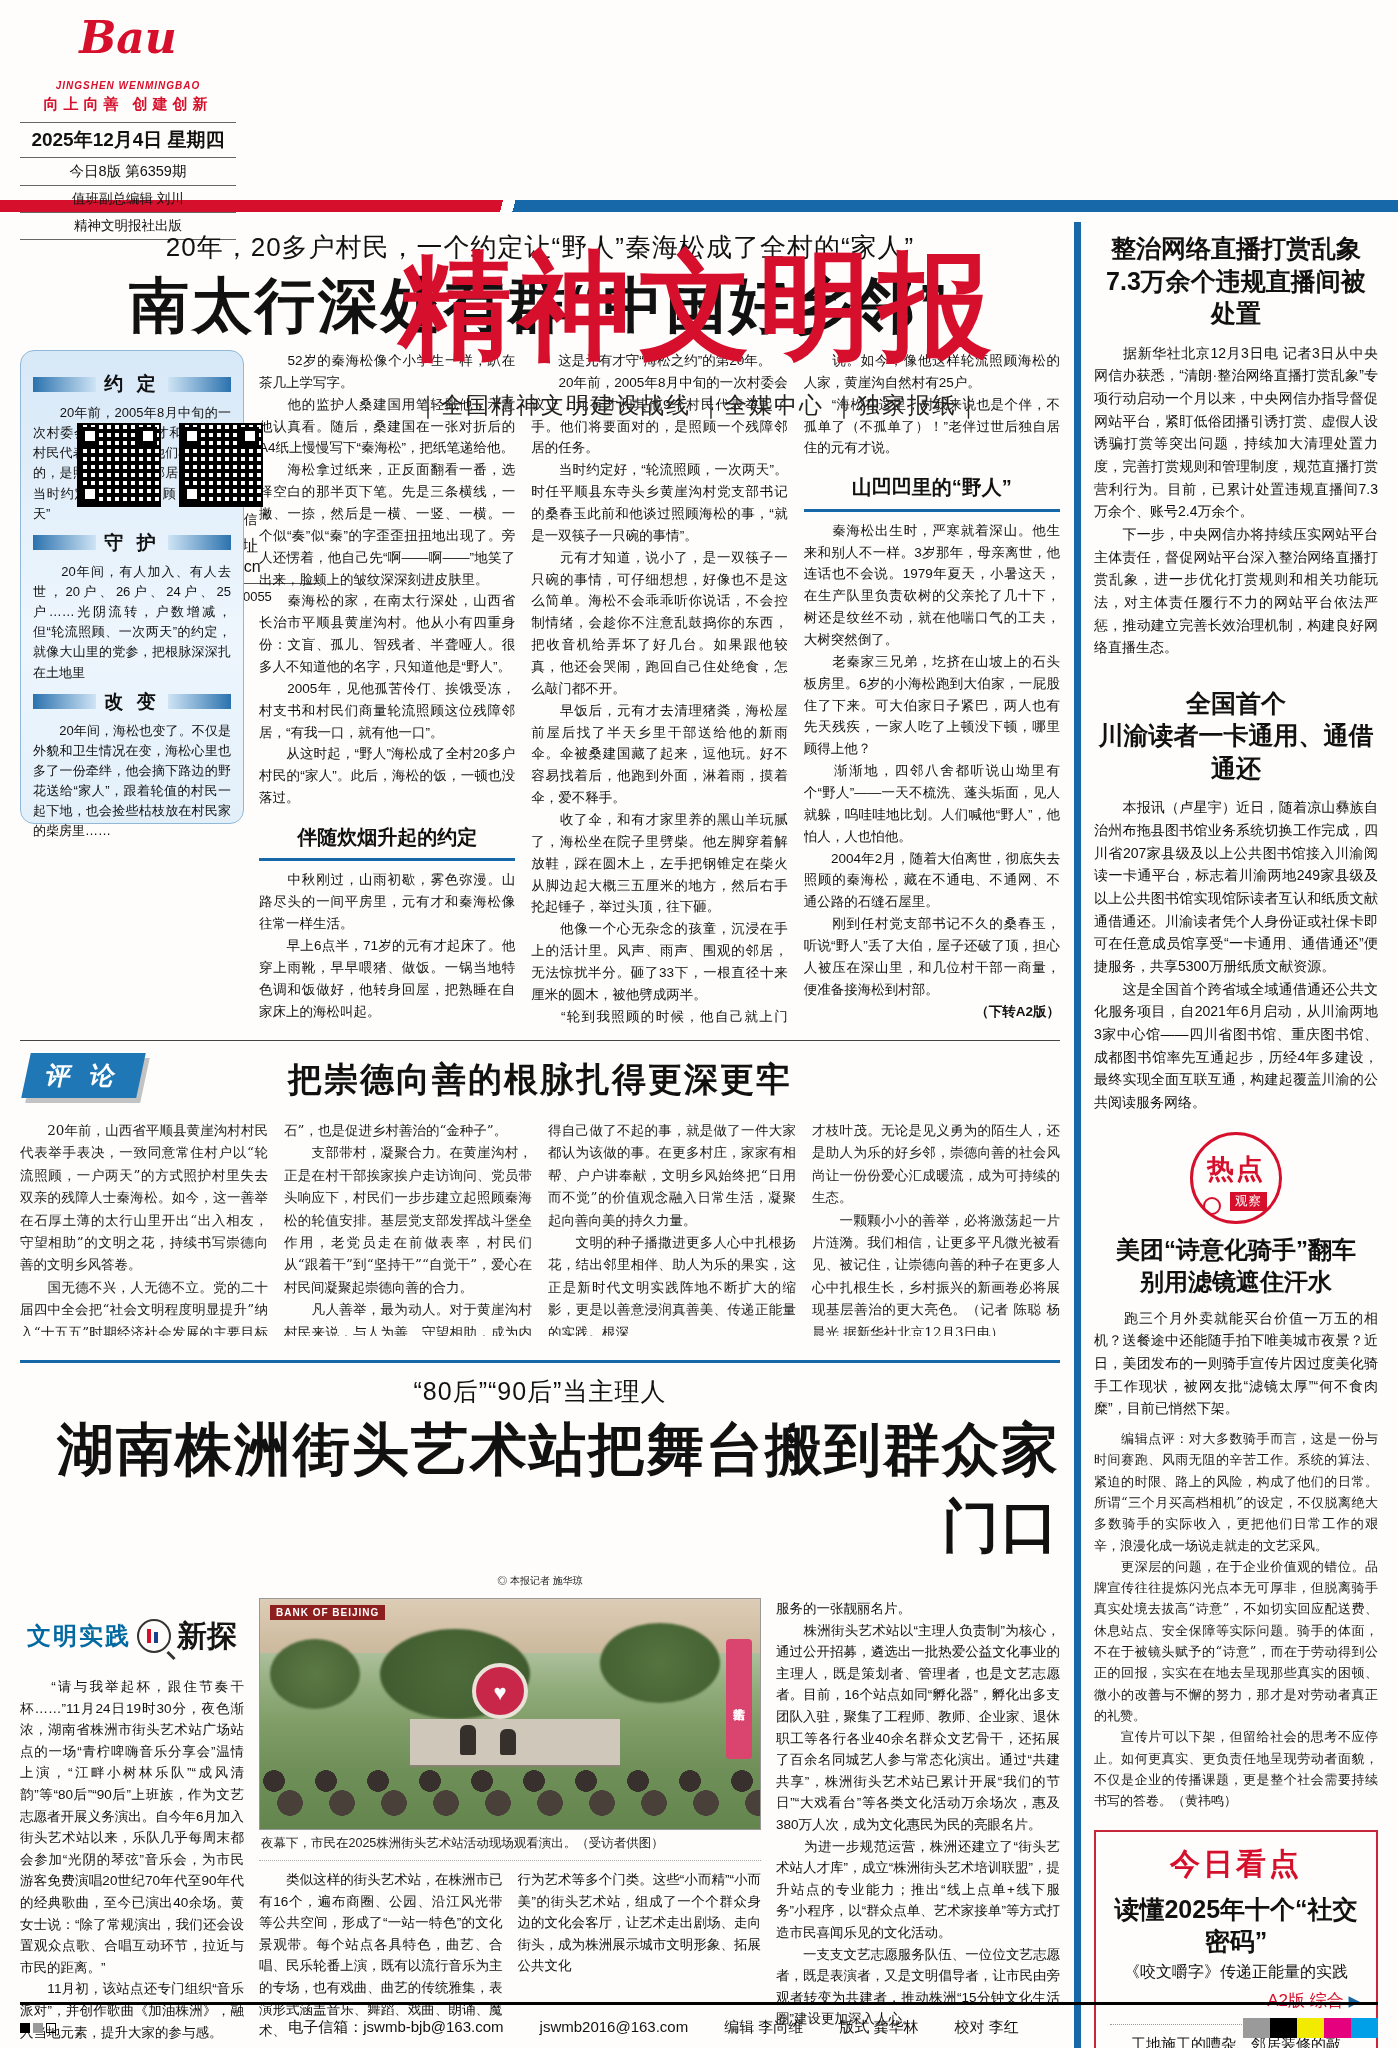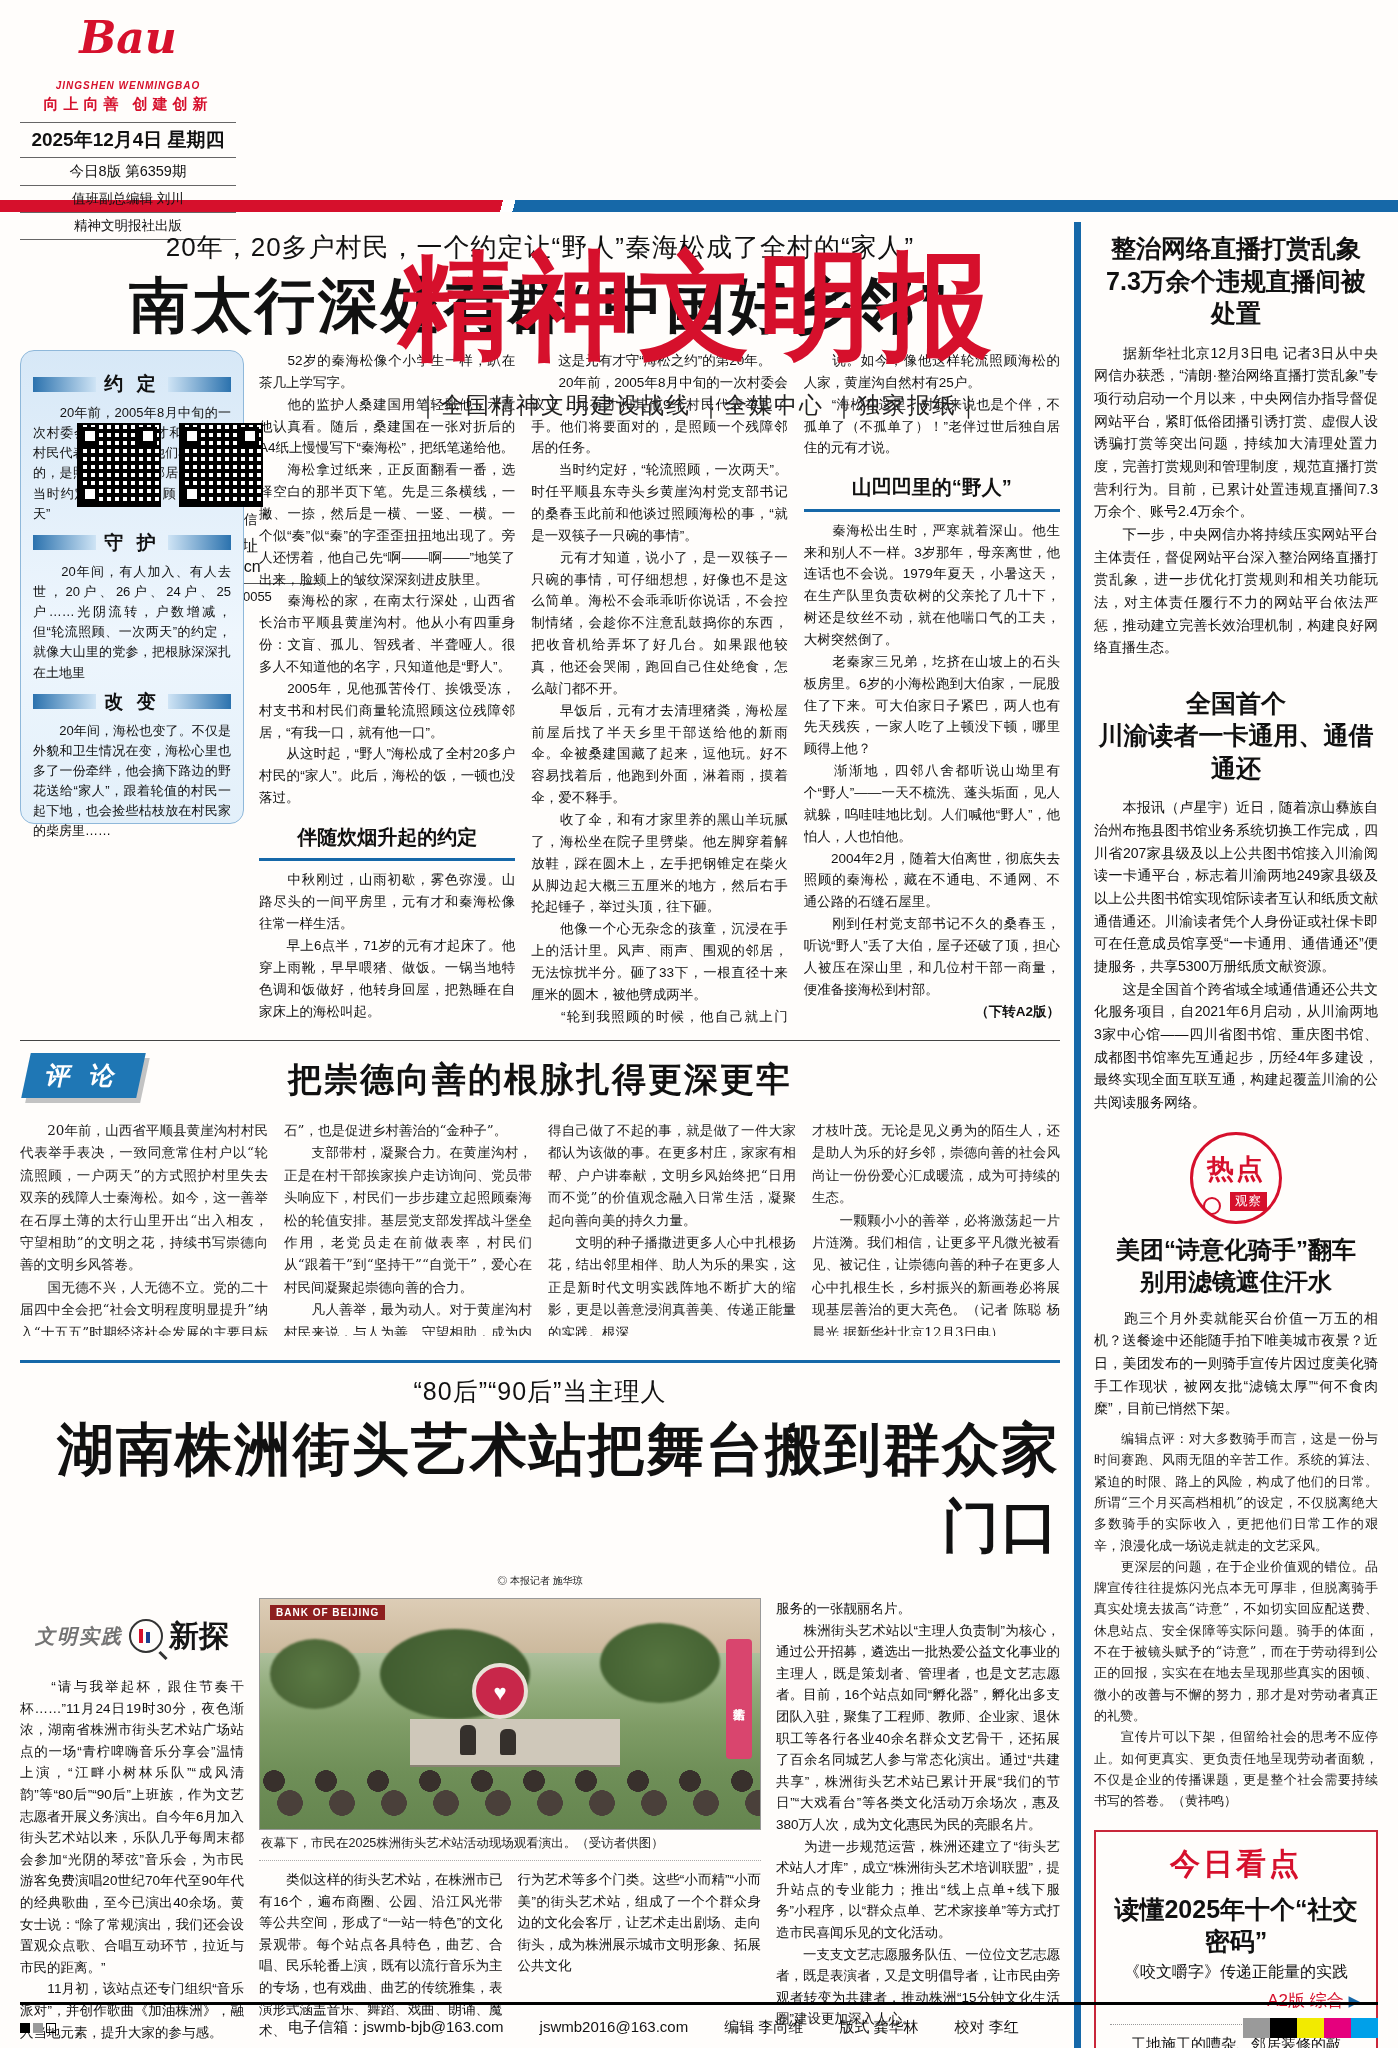--- a/index.html
+++ b/index.html
@@ -77,21 +77,21 @@
   .ccol { flex:1; font-family:"DejaVu Serif", serif; font-size:13.5px; line-height:1.66;
     color:#1a1a1a; text-align:justify; overflow:hidden; }
   
   .feature { border-top:3px solid #1668a8; margin-top:24px; padding-top:12px; }
   .ft-kicker { text-align:center; font-size:25px; letter-spacing:1px; }
   .ft-headline { text-align:right; font-size:57px; font-weight:bold; letter-spacing:2px; padding:4px 0 8px 0;font-family:Liberation Mono, monospace;}
   .ft-byline { text-align:center; font-size:10px; color:#222; padding-bottom:10px; }
   .ft-body { display:flex; gap:15px; height:512px; overflow:hidden; }
   .ft-colA { width:224px; flex-shrink:0; font-size:13.5px; line-height:1.6; text-align:justify;}
   .brand { display:flex; align-items:center; justify-content:center; gap:6px; margin:14px 0 16px 0;}
-  .brand-cn { color:#737373; font-weight:bold; font-size:20px; letter-spacing:2px;font-style:italic;}
+  .brand-cn { color:#0369a1; font-weight:bold; font-size:24px; letter-spacing:2px;}
   .brand-lens { width:34px; height:34px; border:2px solid #333; border-radius:50%; position:relative; flex-shrink:0;}
   .brand-lens::after { content:""; position:absolute; right:-7px; bottom:-6px; width:10px; height:3px;
     background:#333; transform:rotate(45deg); }
   .brand-lens b { position:absolute; left:8px; top:8px; width:4px; height:14px; background:#d6102c; }
   .brand-lens u { position:absolute; left:15px; top:11px; width:4px; height:11px; background:#1a3f8f; }
   .brand-tan { font-family:"DejaVu Serif", serif; font-weight:bold; font-size:30px; color:#151515;}
   .ft-mid { width:502px; flex-shrink:0; }
   .photo { position:relative; height:232px; overflow:hidden; border:1px solid #999;
     background:linear-gradient(180deg,#cdd8c5 0%,#b3c4a4 20%,#93ad7d 38%,#7f9c66 55%,#6f8f58 75%,#65854f 100%);}
   .ph-bldg { position:absolute; top:0; left:0; right:0; height:54px;

